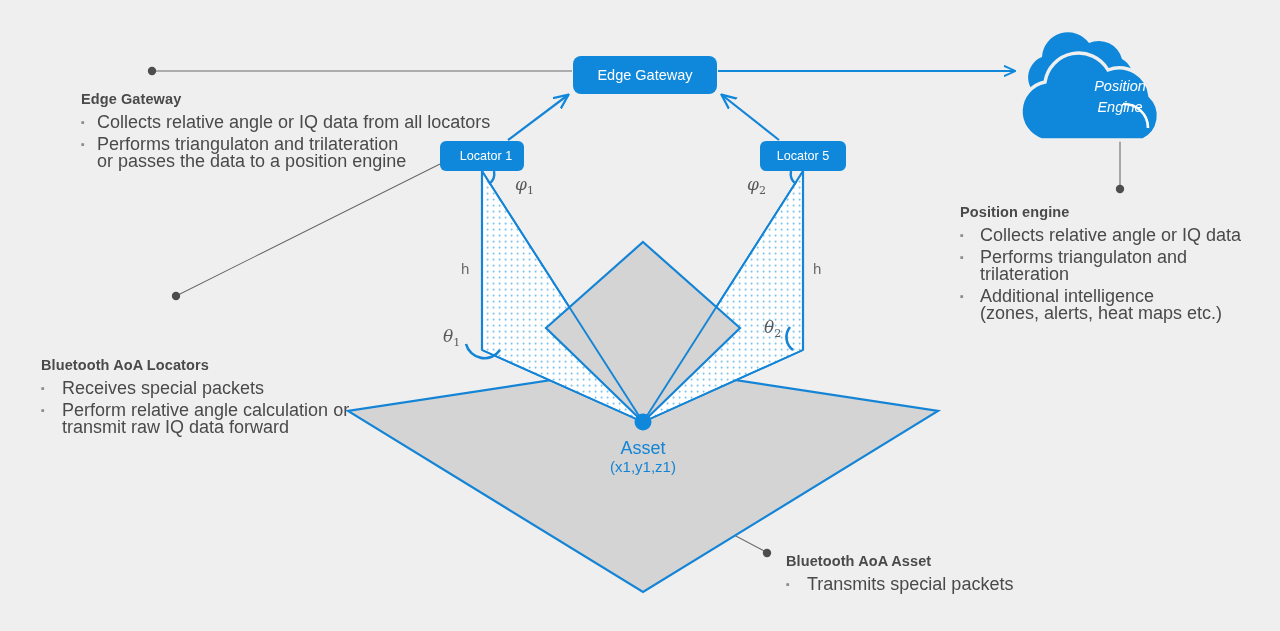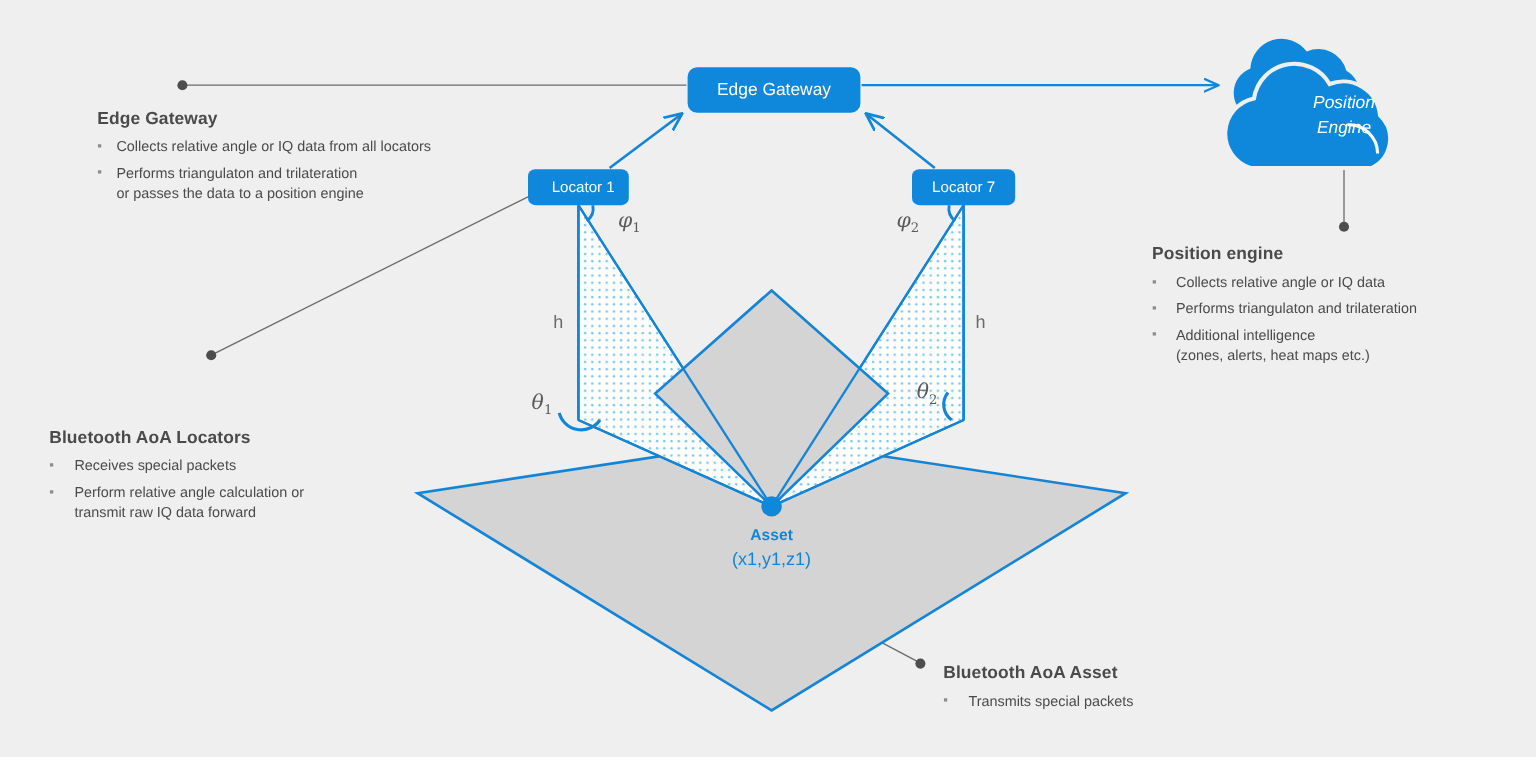--- a/index.html
+++ b/index.html
@@ -49,21 +49,21 @@
   }
   .bullet-mark {
     color: #8c8c8c;
     font-size: 11px;
     line-height: 17px;
     width: 16px;
     flex: 0 0 16px;
     text-align: left;
   }
   .bullet-text {
-    font-size: 12px;
+    font-size: 18px;
     color: #4a4a4a;
     line-height: 17px;
     white-space: pre-line;
   }
 
   #callout-edge-gateway { left: 81px;  top: 91px; }
   #callout-locators     { left: 41px;  top: 317px; margin-top: 40px; }
   #callout-position-engine { left: 960px; top: 204px; }
   #callout-asset        { left: 786px; top: 553px; }
 
@@ -133,22 +133,22 @@
   #geo-h1 { left: 461px; top: 260px; }
   #geo-h2 { left: 813px; top: 260px; }
 
   
   #asset-name {
     position: absolute;
     left: 583px; top: 438px;
     width: 120px;
     text-align: center;
     color: #1484d6;
-    font-weight: bold;
-    font-size: 13px;
+    font-weight: normal;
+    font-size: 18px;
   }
   #asset-coords {
     position: absolute;
     left: 583px; top: 458px;
     width: 120px;
     text-align: center;
     color: #1484d6;
     font-size: 15px;
   }
 </style>
@@ -231,21 +231,21 @@
                a 31 31 0 0 1 42 26
                a 27 27 0 0 1 -7 44
                z" fill="#0f88db" stroke="#efefef" stroke-width="3.4"></path>
 
       <path d="M 1148 128 a 24 24 0 0 0 -25 -24" fill="none" stroke="#ffffff" stroke-width="2.6"></path>
     </g>
   </svg>
 
   <div class="node-label" id="label-edge-gateway">Edge Gateway</div>
   <div class="node-label" id="label-locator-1">Locator 1</div>
-  <div class="node-label" id="label-locator-2">Locator 7</div>
+  <div class="node-label" id="label-locator-2">Locator 5</div>
   <div class="node-label" id="label-position-engine" style="white-space:pre-line;">Position
 Engine</div>
 
   <div class="geo-label" id="geo-phi1">
     <span>φ</span><sub>1</sub>
   </div>
   <div class="geo-label" id="geo-phi2">
     <span>φ</span><sub>2</sub>
   </div>
   <div class="geo-label" id="geo-theta1">

